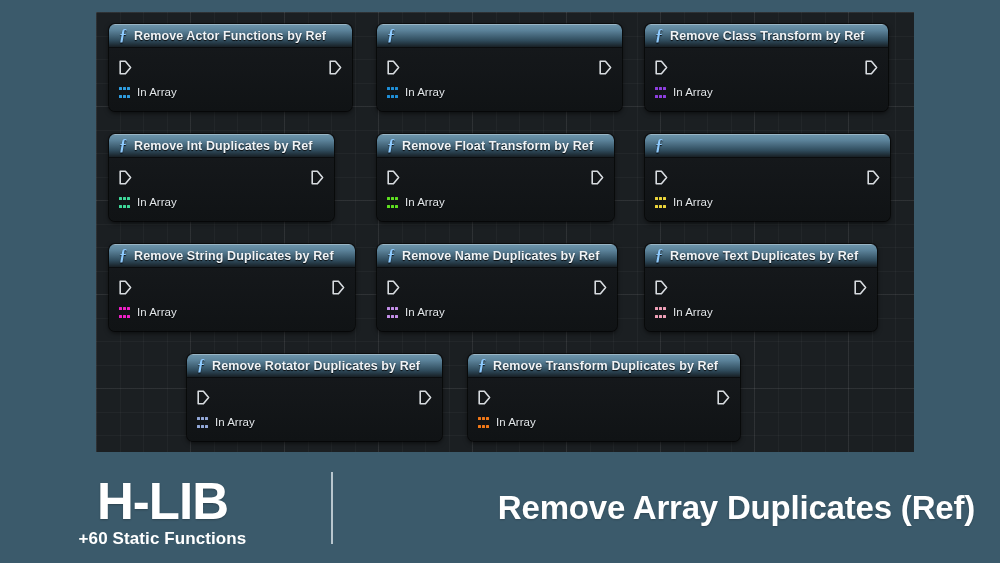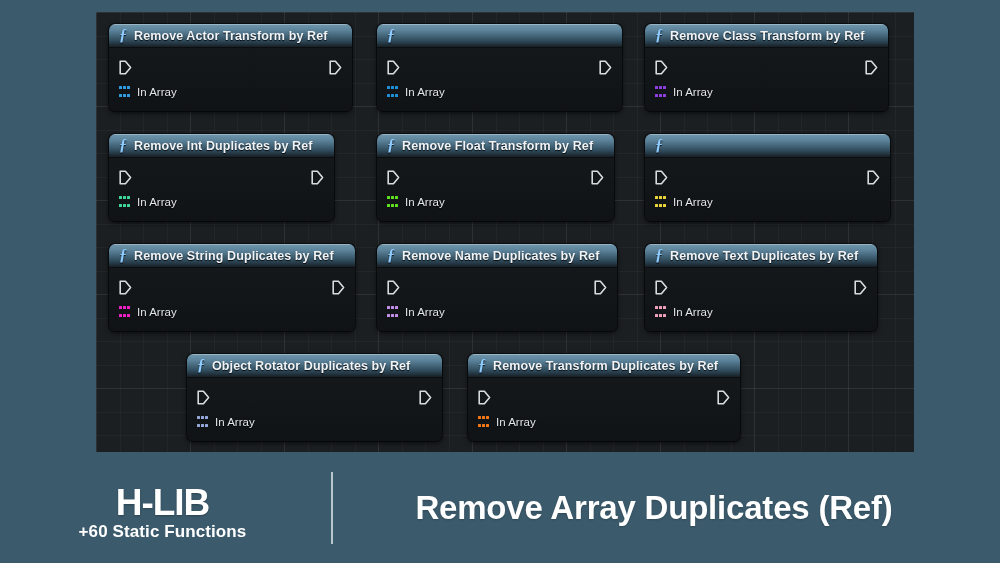--- a/index.html
+++ b/index.html
@@ -79,21 +79,21 @@
     width:13px; height:15px;
   }
   .exec svg{ display:block; }
   .exec-in{ left:10px; top:12px; }
   .exec-out{ right:10px; top:12px; }
 
   
   .pin-row{
     position:absolute;
     left:10px; bottom:13px;
-    display:flex; gap:7px;
+    display:flex; align-items:center; gap:7px;
   }
   .array-pin{
     width:11px; height:11px;
     display:grid;
     grid-template-columns:repeat(3,1fr);
     grid-template-rows:repeat(3,1fr);
     gap:1px;
   }
   .array-pin i{ display:block; background:currentColor; border-radius:0.5px; }
   .array-pin i:nth-child(4),
@@ -112,50 +112,50 @@
     left:0; bottom:0; width:1000px; height:111px;
     background:#3b5a6b;
     display:flex; align-items:center;
   }
   #brand{
     width:325px;
     display:flex; flex-direction:column; align-items:center; justify-content:center;
     margin-top:-4px;
   }
   #brand-name{
-    font-size:37px; font-weight:bold; color:#ffffff;
+    font-size:51px; font-weight:bold; color:#ffffff;
     letter-spacing:-1px; line-height:0.95;
     text-shadow:0 1px 2px rgba(0,0,0,0.25);
     margin-top:16px;
   }
   #brand-sub{
     font-size:17px; font-weight:bold; color:#ffffff;
     margin-top:2px; letter-spacing:0.1px;
   }
   #divider{
     width:2px; height:72px; background:#cfd9df; opacity:0.85;
     margin-left:6px; margin-right:0px;
   }
   #footer-title{
     flex:1;
-    text-align:center;
+    text-align:right;
     font-size:33px; font-weight:bold; color:#ffffff;
     letter-spacing:-0.2px;
     padding-right:25px;
     text-shadow:0 1px 2px rgba(0,0,0,0.2);
   }
 </style>
 </head>
 <body>
 
 <div id="canvas">
     <div class="node" style="left: 13px; top: 12px; width: 243px; height: 87px;">
       <div class="node-head">
         <span class="fn-icon">ƒ</span>
-        <span class="node-title">Remove Actor Transform by Ref</span>
+        <span class="node-title">Remove Actor Functions by Ref</span>
       </div>
       <div class="node-body">
         <span class="exec exec-in">
           <svg width="13" height="15" viewBox="0 0 13 15">
             <path d="M1.2 1.2 H6.4 L11.6 7.5 L6.4 13.8 H1.2 Z" fill="none" stroke="#d8dce0" stroke-width="1.6" stroke-linejoin="round"></path>
           </svg>
         </span>
         <span class="exec exec-out">
           <svg width="13" height="15" viewBox="0 0 13 15">
             <path d="M1.2 1.2 H6.4 L11.6 7.5 L6.4 13.8 H1.2 Z" fill="none" stroke="#d8dce0" stroke-width="1.6" stroke-linejoin="round"></path>
@@ -427,21 +427,21 @@
             <i></i>
             <i></i>
           </span>
           <span class="pin-label">In Array</span>
         </div>
       </div>
     </div>
     <div class="node" style="left: 91px; top: 342px; width: 255px; height: 87px;">
       <div class="node-head">
         <span class="fn-icon">ƒ</span>
-        <span class="node-title">Object Rotator Duplicates by Ref</span>
+        <span class="node-title">Remove Rotator Duplicates by Ref</span>
       </div>
       <div class="node-body">
         <span class="exec exec-in">
           <svg width="13" height="15" viewBox="0 0 13 15">
             <path d="M1.2 1.2 H6.4 L11.6 7.5 L6.4 13.8 H1.2 Z" fill="none" stroke="#d8dce0" stroke-width="1.6" stroke-linejoin="round"></path>
           </svg>
         </span>
         <span class="exec exec-out">
           <svg width="13" height="15" viewBox="0 0 13 15">
             <path d="M1.2 1.2 H6.4 L11.6 7.5 L6.4 13.8 H1.2 Z" fill="none" stroke="#d8dce0" stroke-width="1.6" stroke-linejoin="round"></path>

